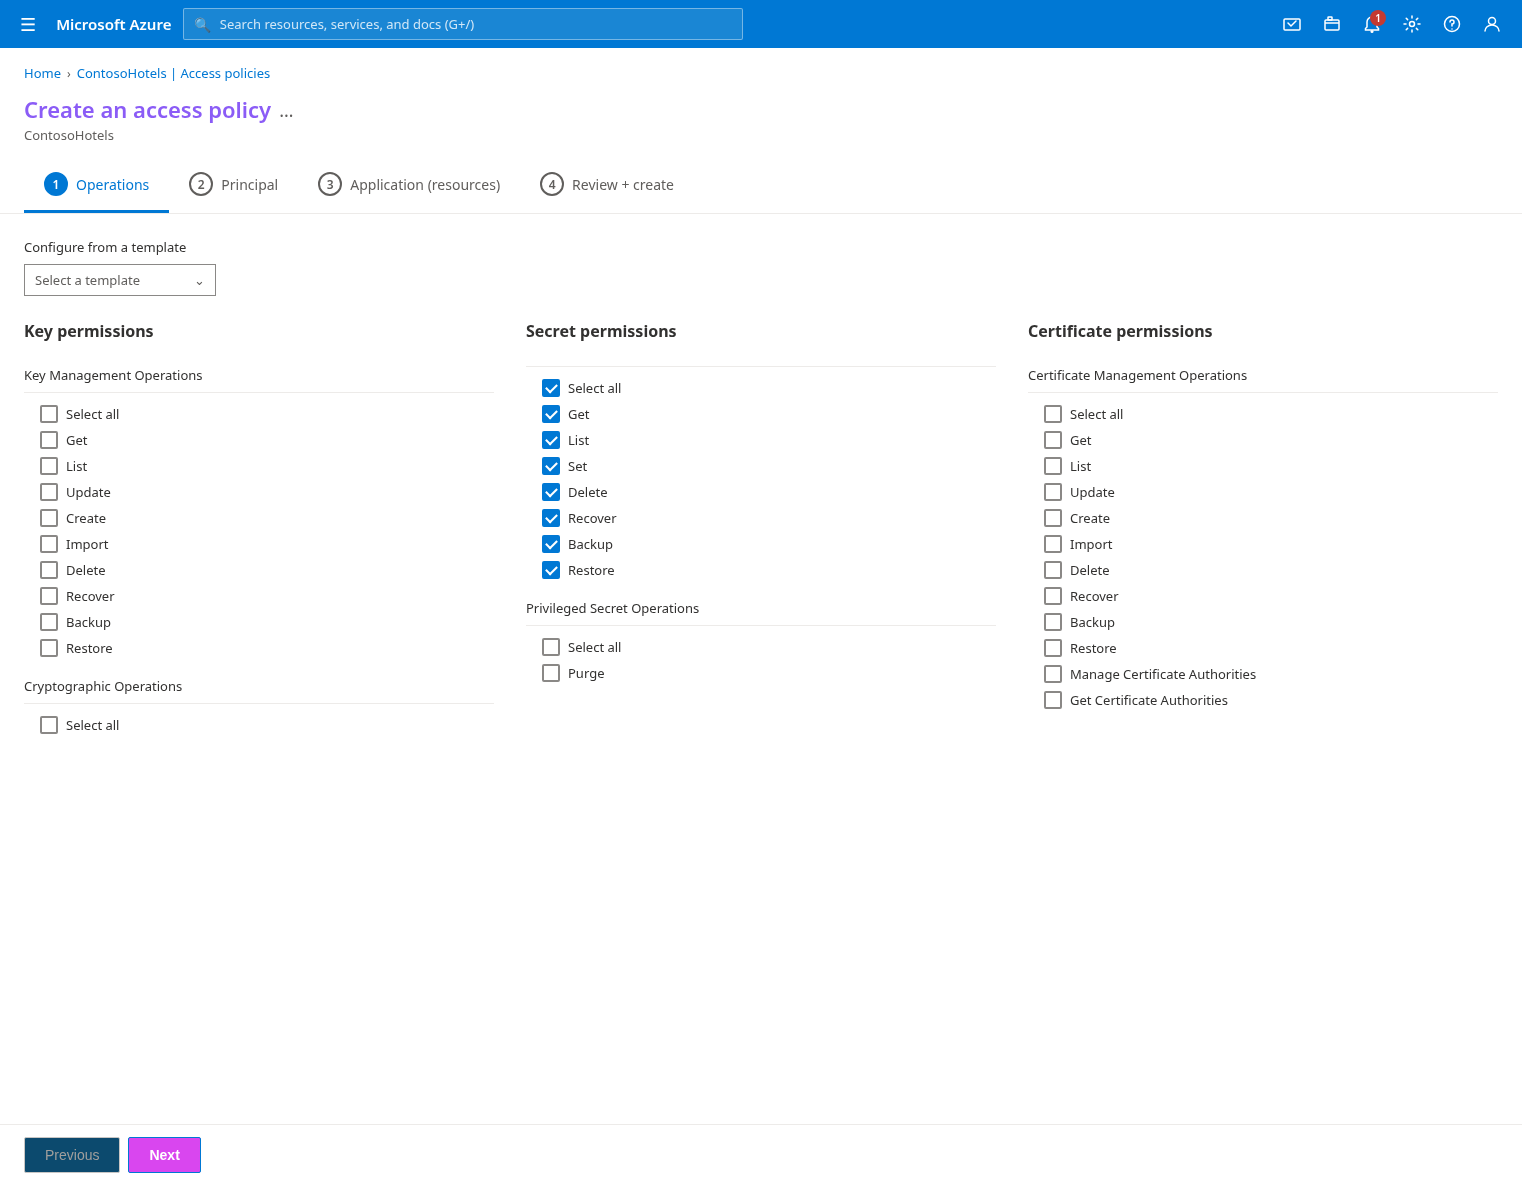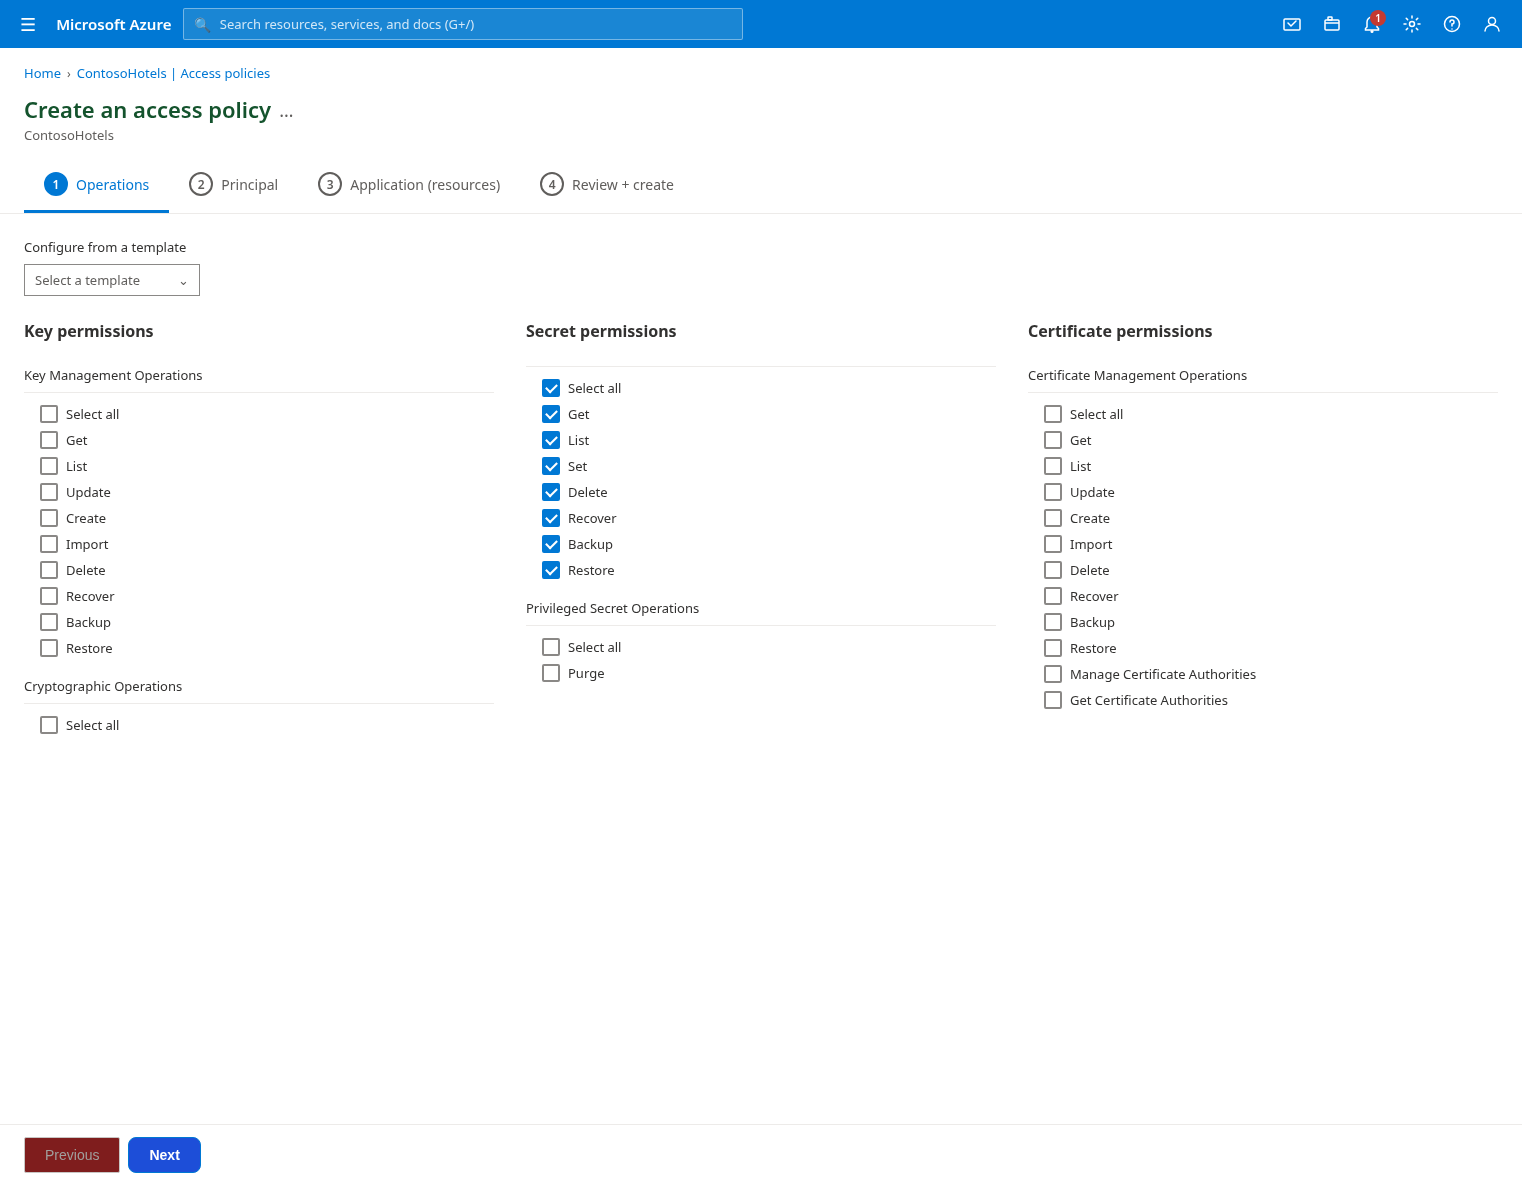--- a/index.html
+++ b/index.html
@@ -54,21 +54,21 @@
     }
     .breadcrumb a { color: #0078d4; text-decoration: none; }
     .breadcrumb-sep { color: #605e5c; font-size: 12px; }
 
     
     .page-header {
       padding: 8px 24px 16px;
       display: flex; align-items: flex-start; gap: 8px;
     }
     .page-header-content {}
-    .page-title { font-size: 22px; font-weight: 600; color: #14532d; }
+    .page-title { font-size: 22px; font-weight: 600; color: #8b5cf6; }
     .page-subtitle { font-size: 13px; color: #605e5c; margin-top: 2px; }
     .page-header-menu { font-size: 18px; color: #605e5c; cursor: pointer; margin-top: 4px; }
 
     
     .wizard-steps {
       display: flex; align-items: center; gap: 0;
       padding: 0 24px;
       border-bottom: 1px solid #edebe9;
       margin-bottom: 24px;
     }
@@ -95,21 +95,21 @@
     }
 
     
     .main-content { padding: 0 24px; }
 
     
     .template-section { margin-bottom: 24px; }
     .template-label { font-size: 13px; color: #323130; margin-bottom: 8px; }
     .template-dropdown {
       display: flex; align-items: center; justify-content: space-between;
-      width: 176px; height: 32px;
+      width: 192px; height: 32px;
       border: 1px solid #8a8886;
       padding: 8px 10px;
       cursor: pointer;
       background: #fff;
       font-size: 13px;
       color: #605e5c;
       gap: 21px;
     }
 
     
@@ -173,23 +173,23 @@
       border-top: 1px solid #edebe9;
       padding: 12px 24px;
       display: flex; align-items: center; gap: 8px;
     }
     .btn {
       height: 36px; padding: 0 20px;
       border-radius: 2px; border: 1px solid #8a8886;
       font-size: 14px; cursor: pointer;
       display: flex; align-items: center; justify-content: center;
     }
-    .btn-secondary { background: #7f1d1d; color: #323130; }
+    .btn-secondary { background: #0c4a6e; color: #323130; }
     .btn-secondary:disabled { color: #a19f9d; border-color: #c8c6c4; cursor: default; }
-    .btn-primary { background: #1d4ed8; color: #fff; border-color: #0078d4; font-weight: 600; border-radius: 8px; }
+    .btn-primary { background: #d946ef; color: #fff; border-color: #0078d4; font-weight: 600; }
 
     .content-scroll { padding-bottom: 80px; }
   </style>
 </head>
 <body>
 
 <div class="topbar">
   <span class="topbar-hamburger">☰</span>
   <span class="topbar-brand">Microsoft Azure</span>
   <div class="topbar-search">

